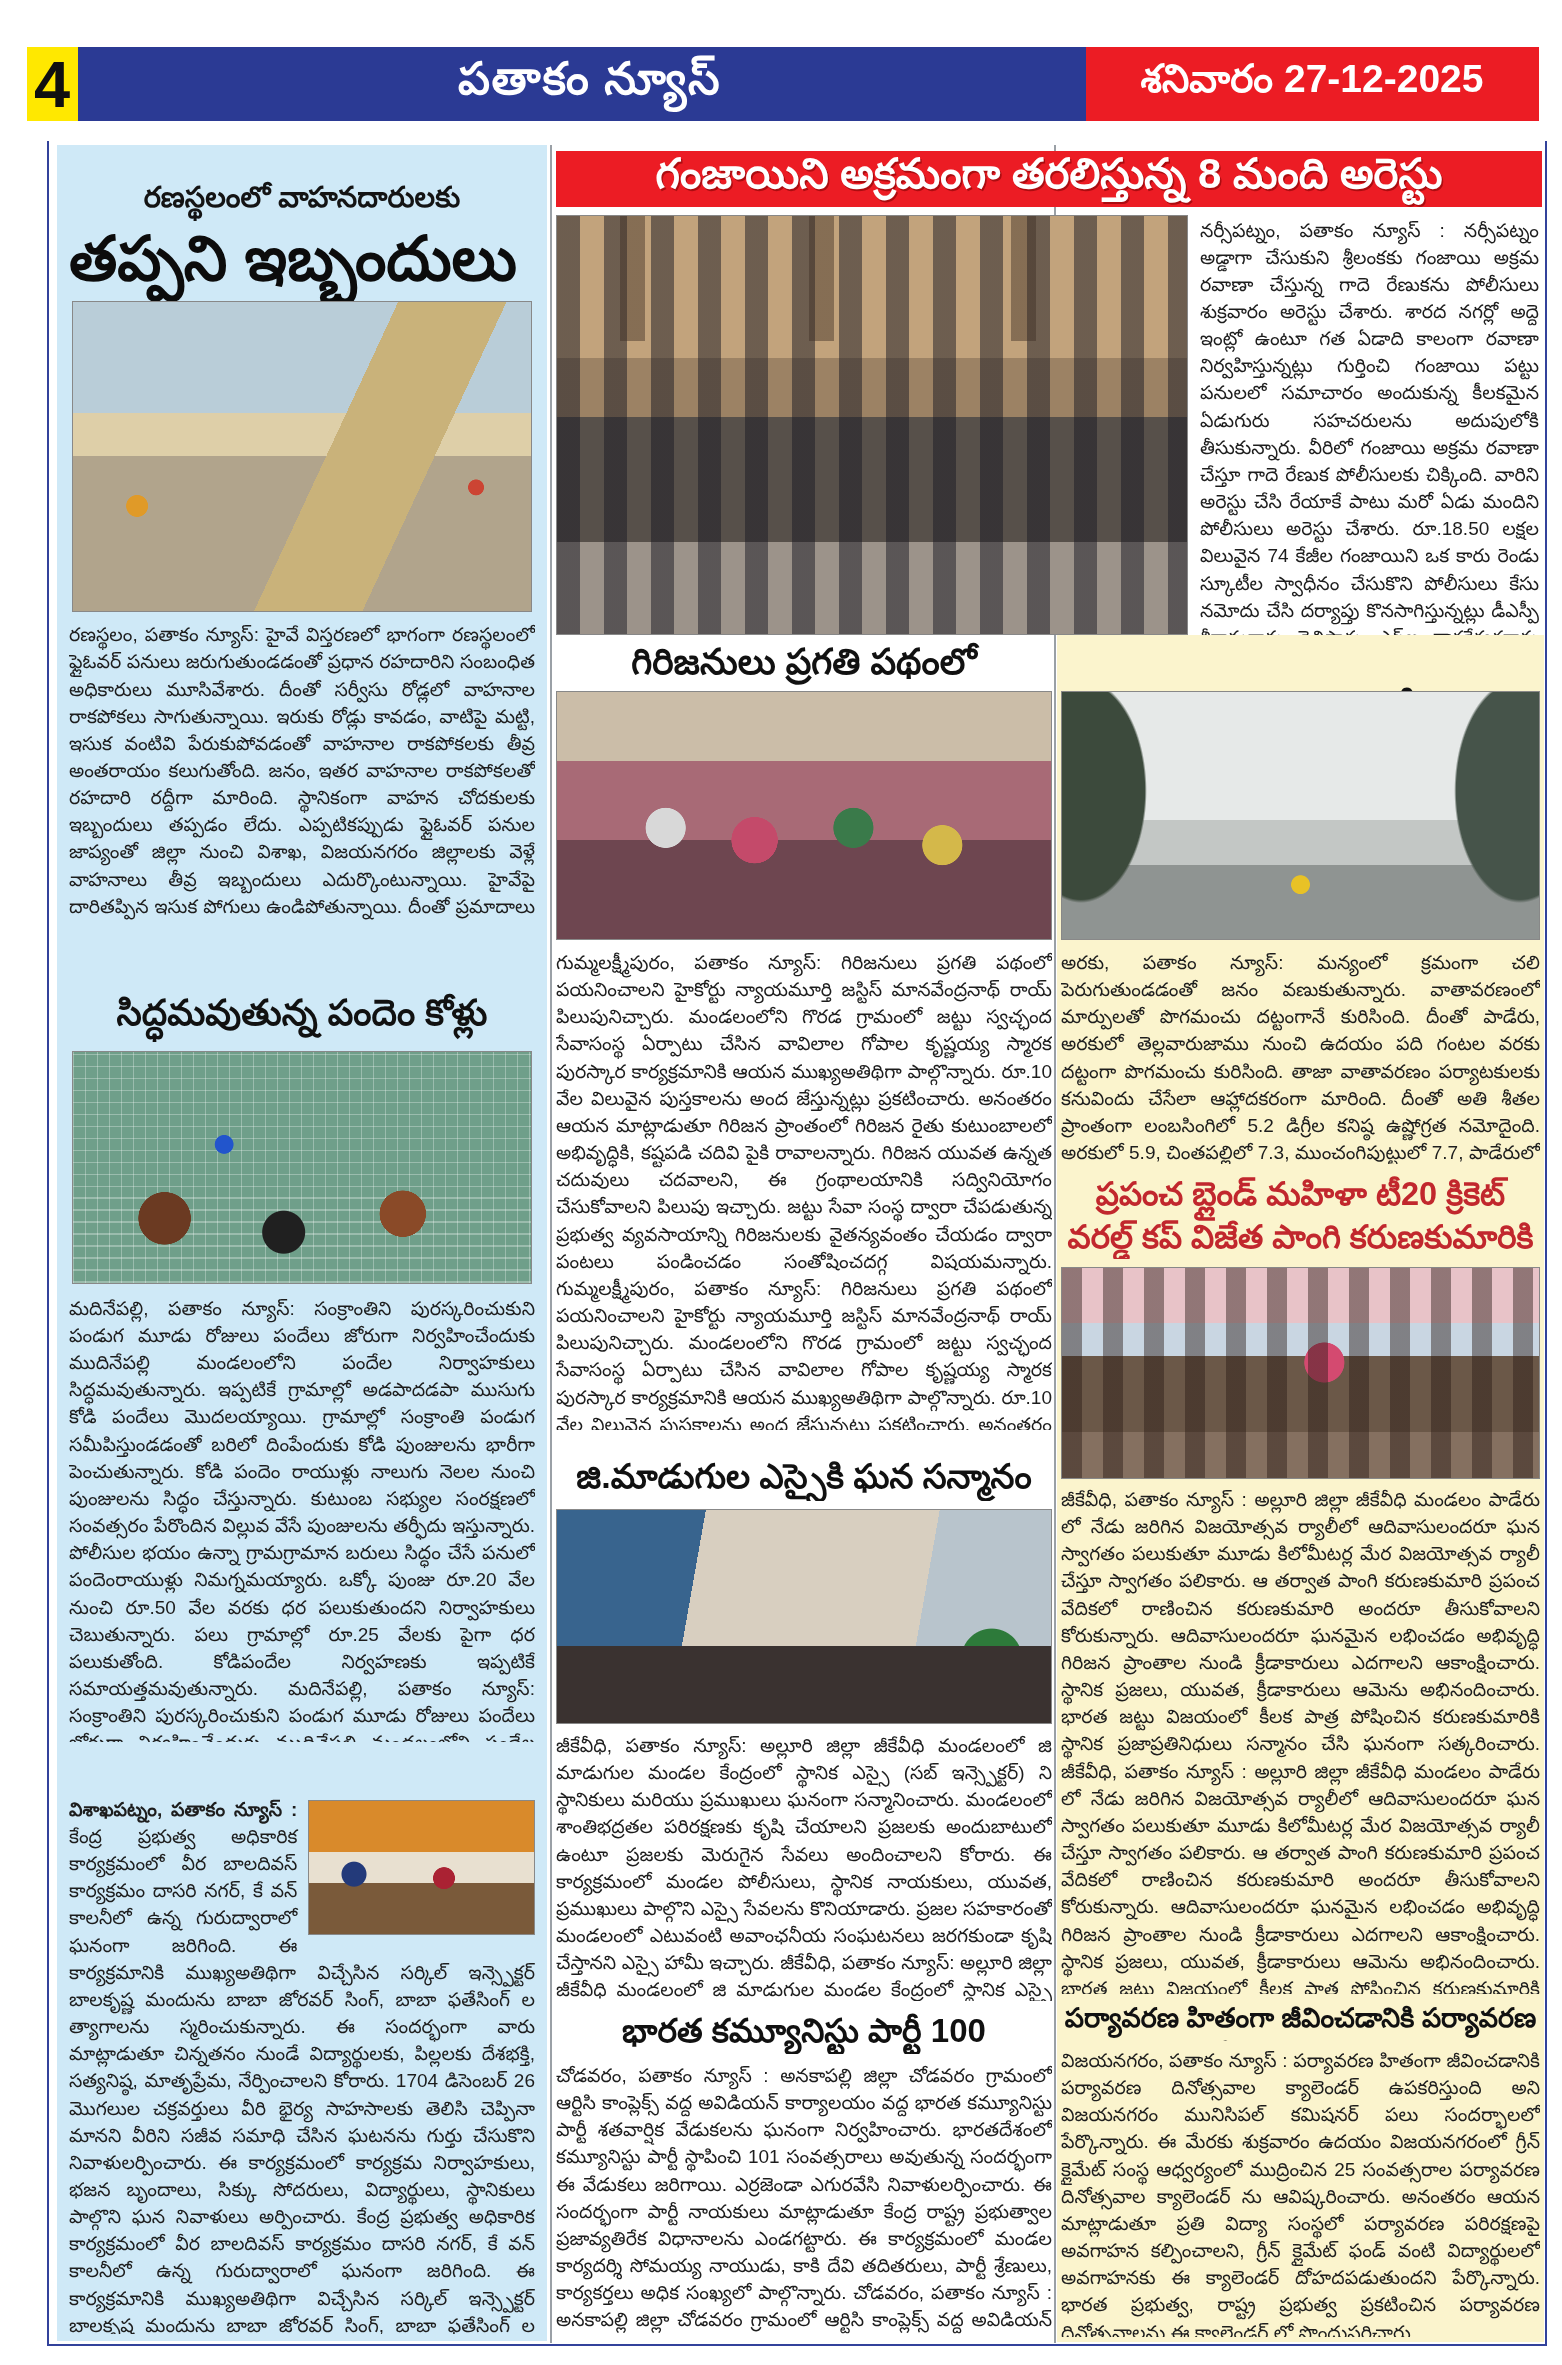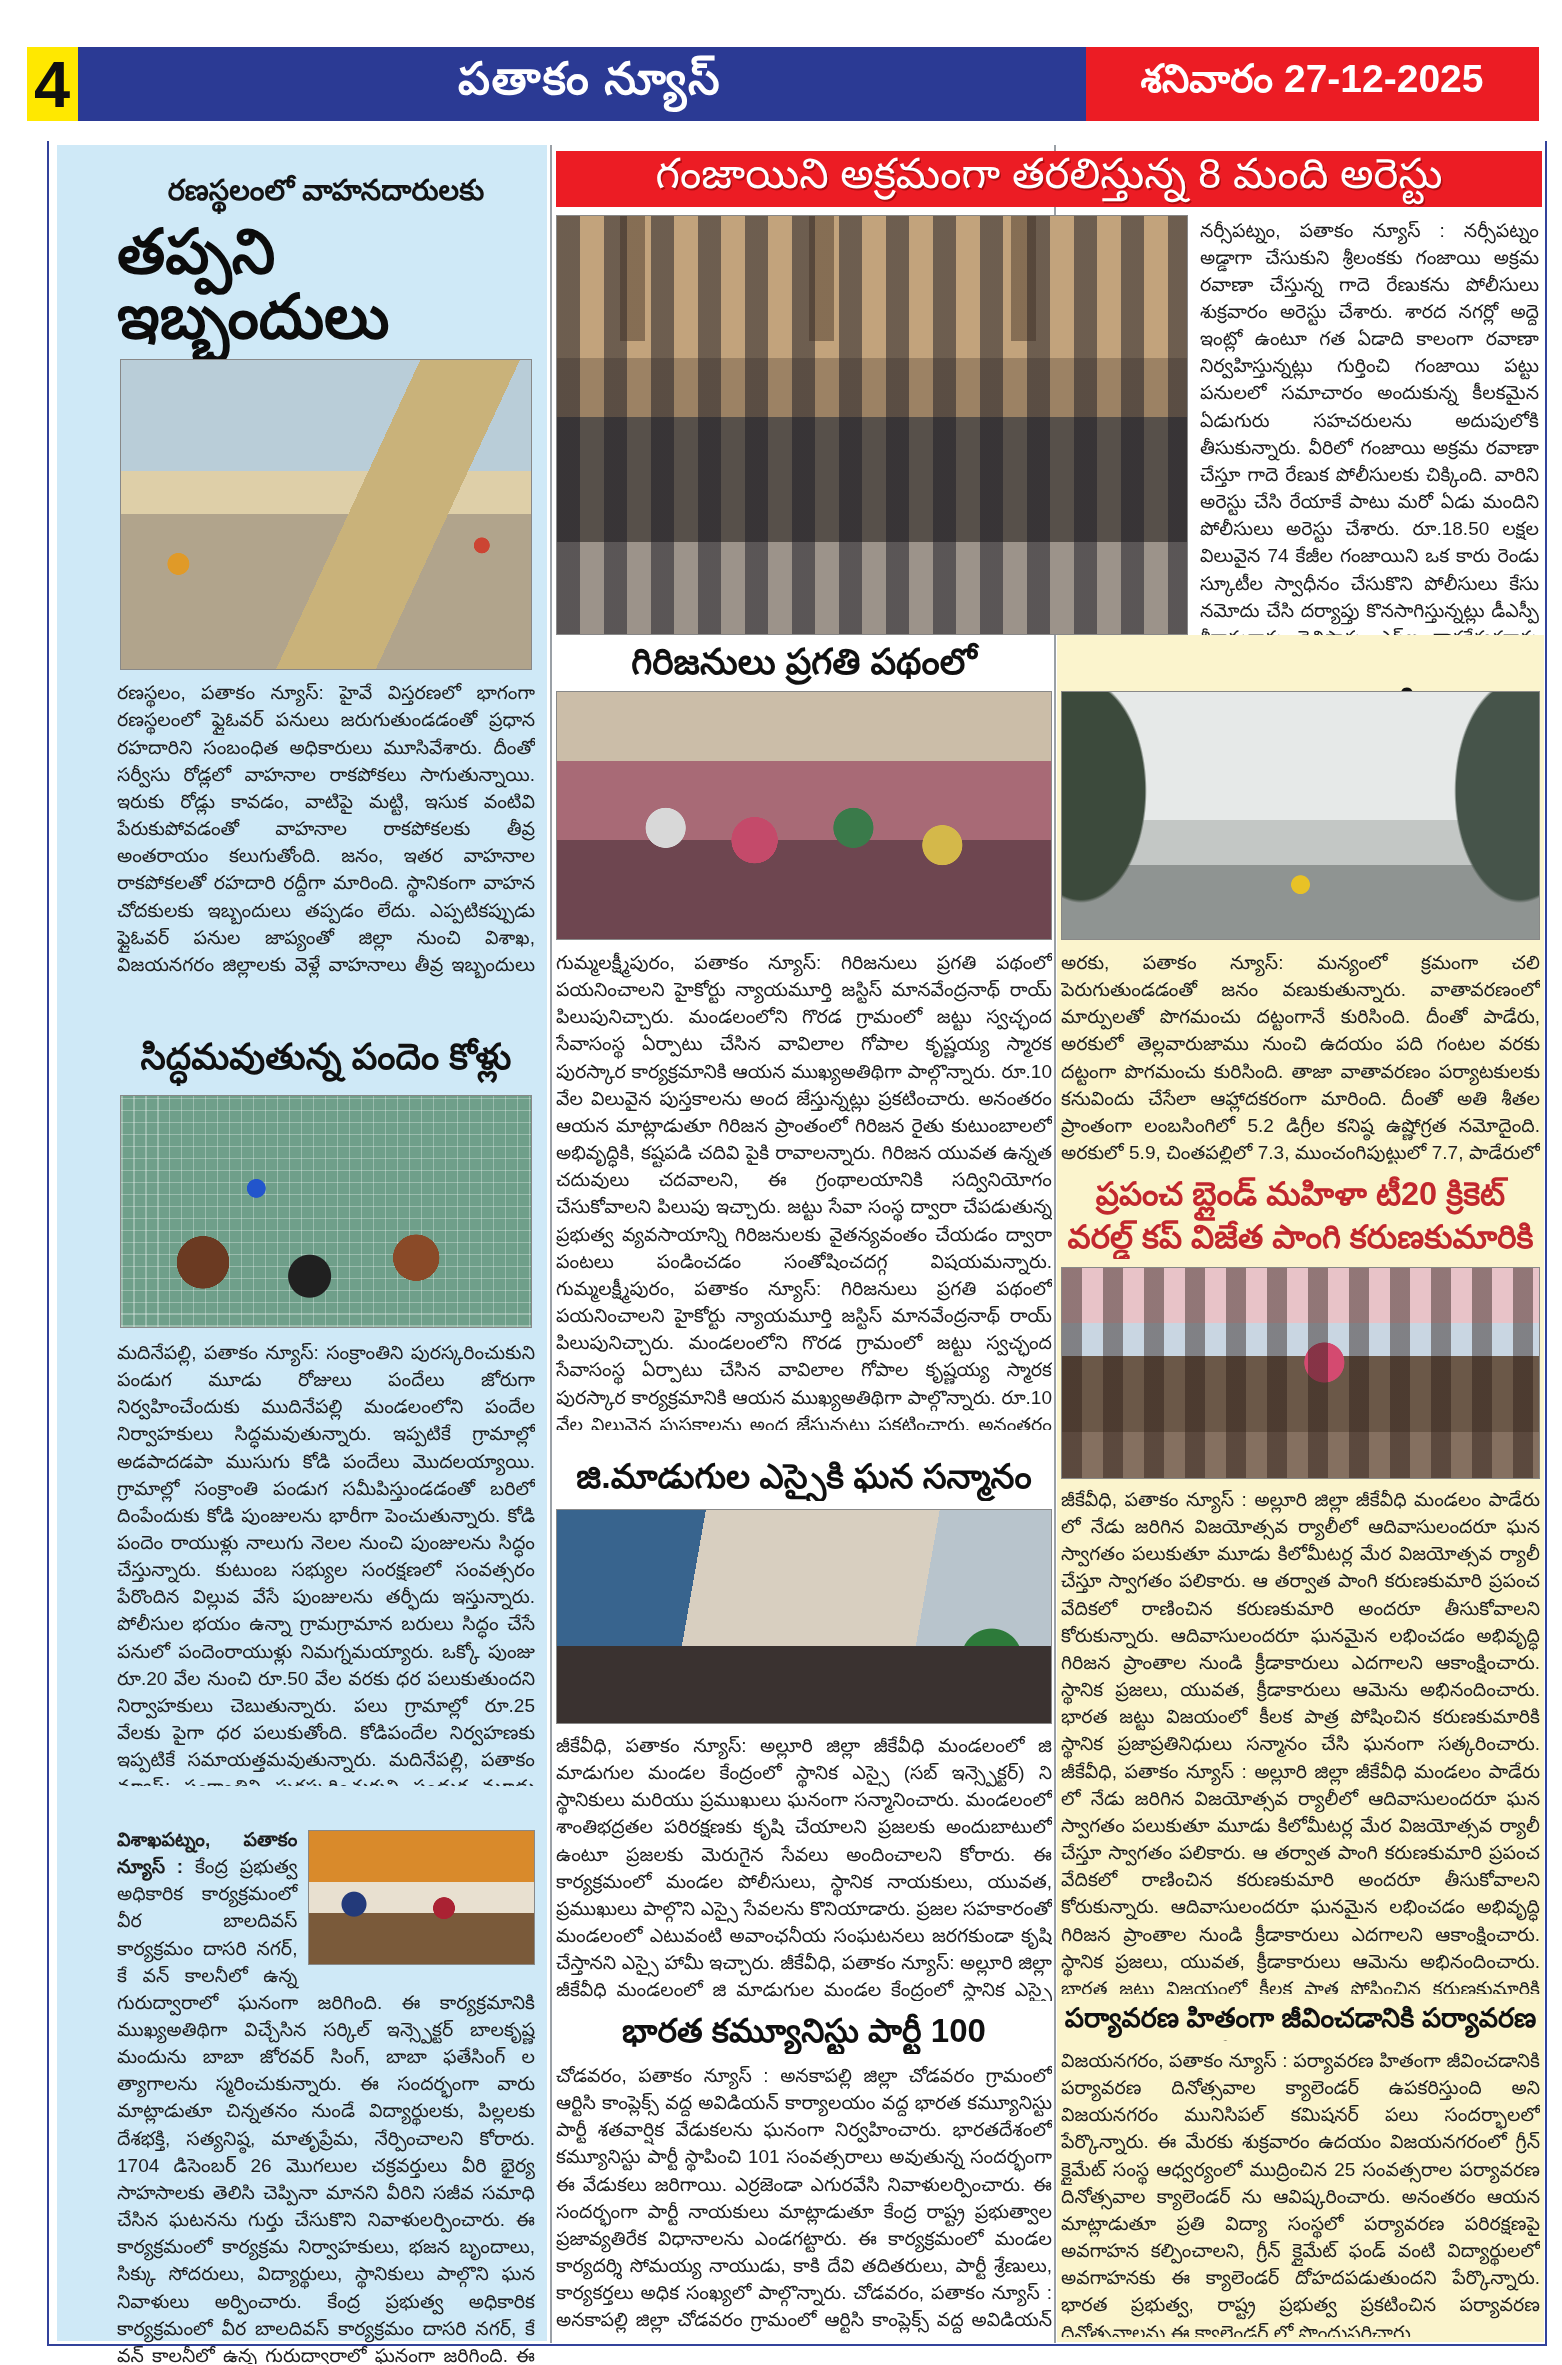--- a/index.html
+++ b/index.html
@@ -18,21 +18,21 @@
               font-size:39px; font-weight:bold; }
 
   
   .col-sep { position:absolute; top:145px; height:2198px; width:1.5px; background:#9aa0a6; }
   .body-txt { font-size:19px; line-height:1.43; text-align:justify; color:#1d1d1d; overflow:hidden; }
   .h-center { text-align:center; font-weight:bold; color:#111; overflow:hidden; }
   .photo { position:relative; overflow:hidden; border:0.8px solid #888; }
 
   
   .leftcol { position:absolute; left:57px; top:145px; width:490px; height:2196px; background:#cfe9f7; }
-  .lc-pad { padding:20px 12px;margin-left:48px; }
+  .lc-pad { padding:27px 12px; }
   .kicker { text-align:center; font-weight:bold; font-size:29px; color:#141414; margin-top:9px; }
   .big-head { font-weight:bold; font-size:62px; color:#0c0c0c; line-height:1.05; margin:4.5px 0 10.6px; }
   .sec-head { font-size:36px; margin:15px 0 9px; }
   .two-line-head { font-size:29.5px; line-height:1.3; margin:12px 4.5px 7.6px; }
 
   .ph-road { height:311px; margin:0 3px;
     background:
       radial-gradient(circle at 14% 66%, #e09a28 0 10.6px, rgba(0,0,0,0) 11.3px),
       radial-gradient(circle at 88% 60%, #cc4433 0 7.6px, rgba(0,0,0,0) 8.3px),
       linear-gradient(115deg, rgba(0,0,0,0) 54%, #c9b27a 54% 72%, rgba(0,0,0,0) 72%),
@@ -49,21 +49,21 @@
         radial-gradient(circle at 72% 70%, #8a4a28 0 23px, rgba(0,0,0,0) 23.4px),
         radial-gradient(circle at 33% 40%, #2255cc 0 9px, rgba(0,0,0,0) 9.8px); }
   .ph-veerbal { float:right; width:227px; height:135px; margin:4.5px 0 6px 10.6px;
       background:
         radial-gradient(circle at 20% 55%, #233a7a 0 12px, rgba(0,0,0,0) 13px),
         radial-gradient(circle at 60% 58%, #aa2233 0 10.6px, rgba(0,0,0,0) 11.3px),
         linear-gradient(#d98a2b 0 38%, #e8e0d0 38% 62%, #7a5a3a 62% 100%); }
 
   
   .banner { position:absolute; left:556px; top:151px; width:986px; height:56px; background:#ec1c24;
-            color:#ffffff; font-weight:normal; font-size:42px; display:flex; align-items:center; justify-content:center;
+            color:#ffffff; font-weight:bold; font-size:42px; display:flex; align-items:center; justify-content:center;
             text-shadow:1.5px 1.5px 0 rgba(120,0,0,.55); }
   .toprow { position:absolute; left:556px; top:215px; width:986px; height:420px; display:flex; }
   .ph-police { width:632px; height:420px; flex:none;
       background:
         repeating-linear-gradient(90deg, rgba(25,25,35,.50) 0 23px, rgba(0,0,0,0) 23px 47px),
         linear-gradient(#c2a37c 0 34%, #9c8264 34% 48%, #57504a 48% 78%, #9c938a 78% 100%); }
   .ph-police::before { content:""; position:absolute; left:0; top:0; width:100%; height:30%;
       background:
         linear-gradient(90deg, rgba(0,0,0,0) 0 10%, rgba(60,45,35,.45) 10% 14%, rgba(0,0,0,0) 14% 40%,
           rgba(60,45,35,.45) 40% 44%, rgba(0,0,0,0) 44% 72%, rgba(60,45,35,.45) 72% 76%, rgba(0,0,0,0) 76%); }

